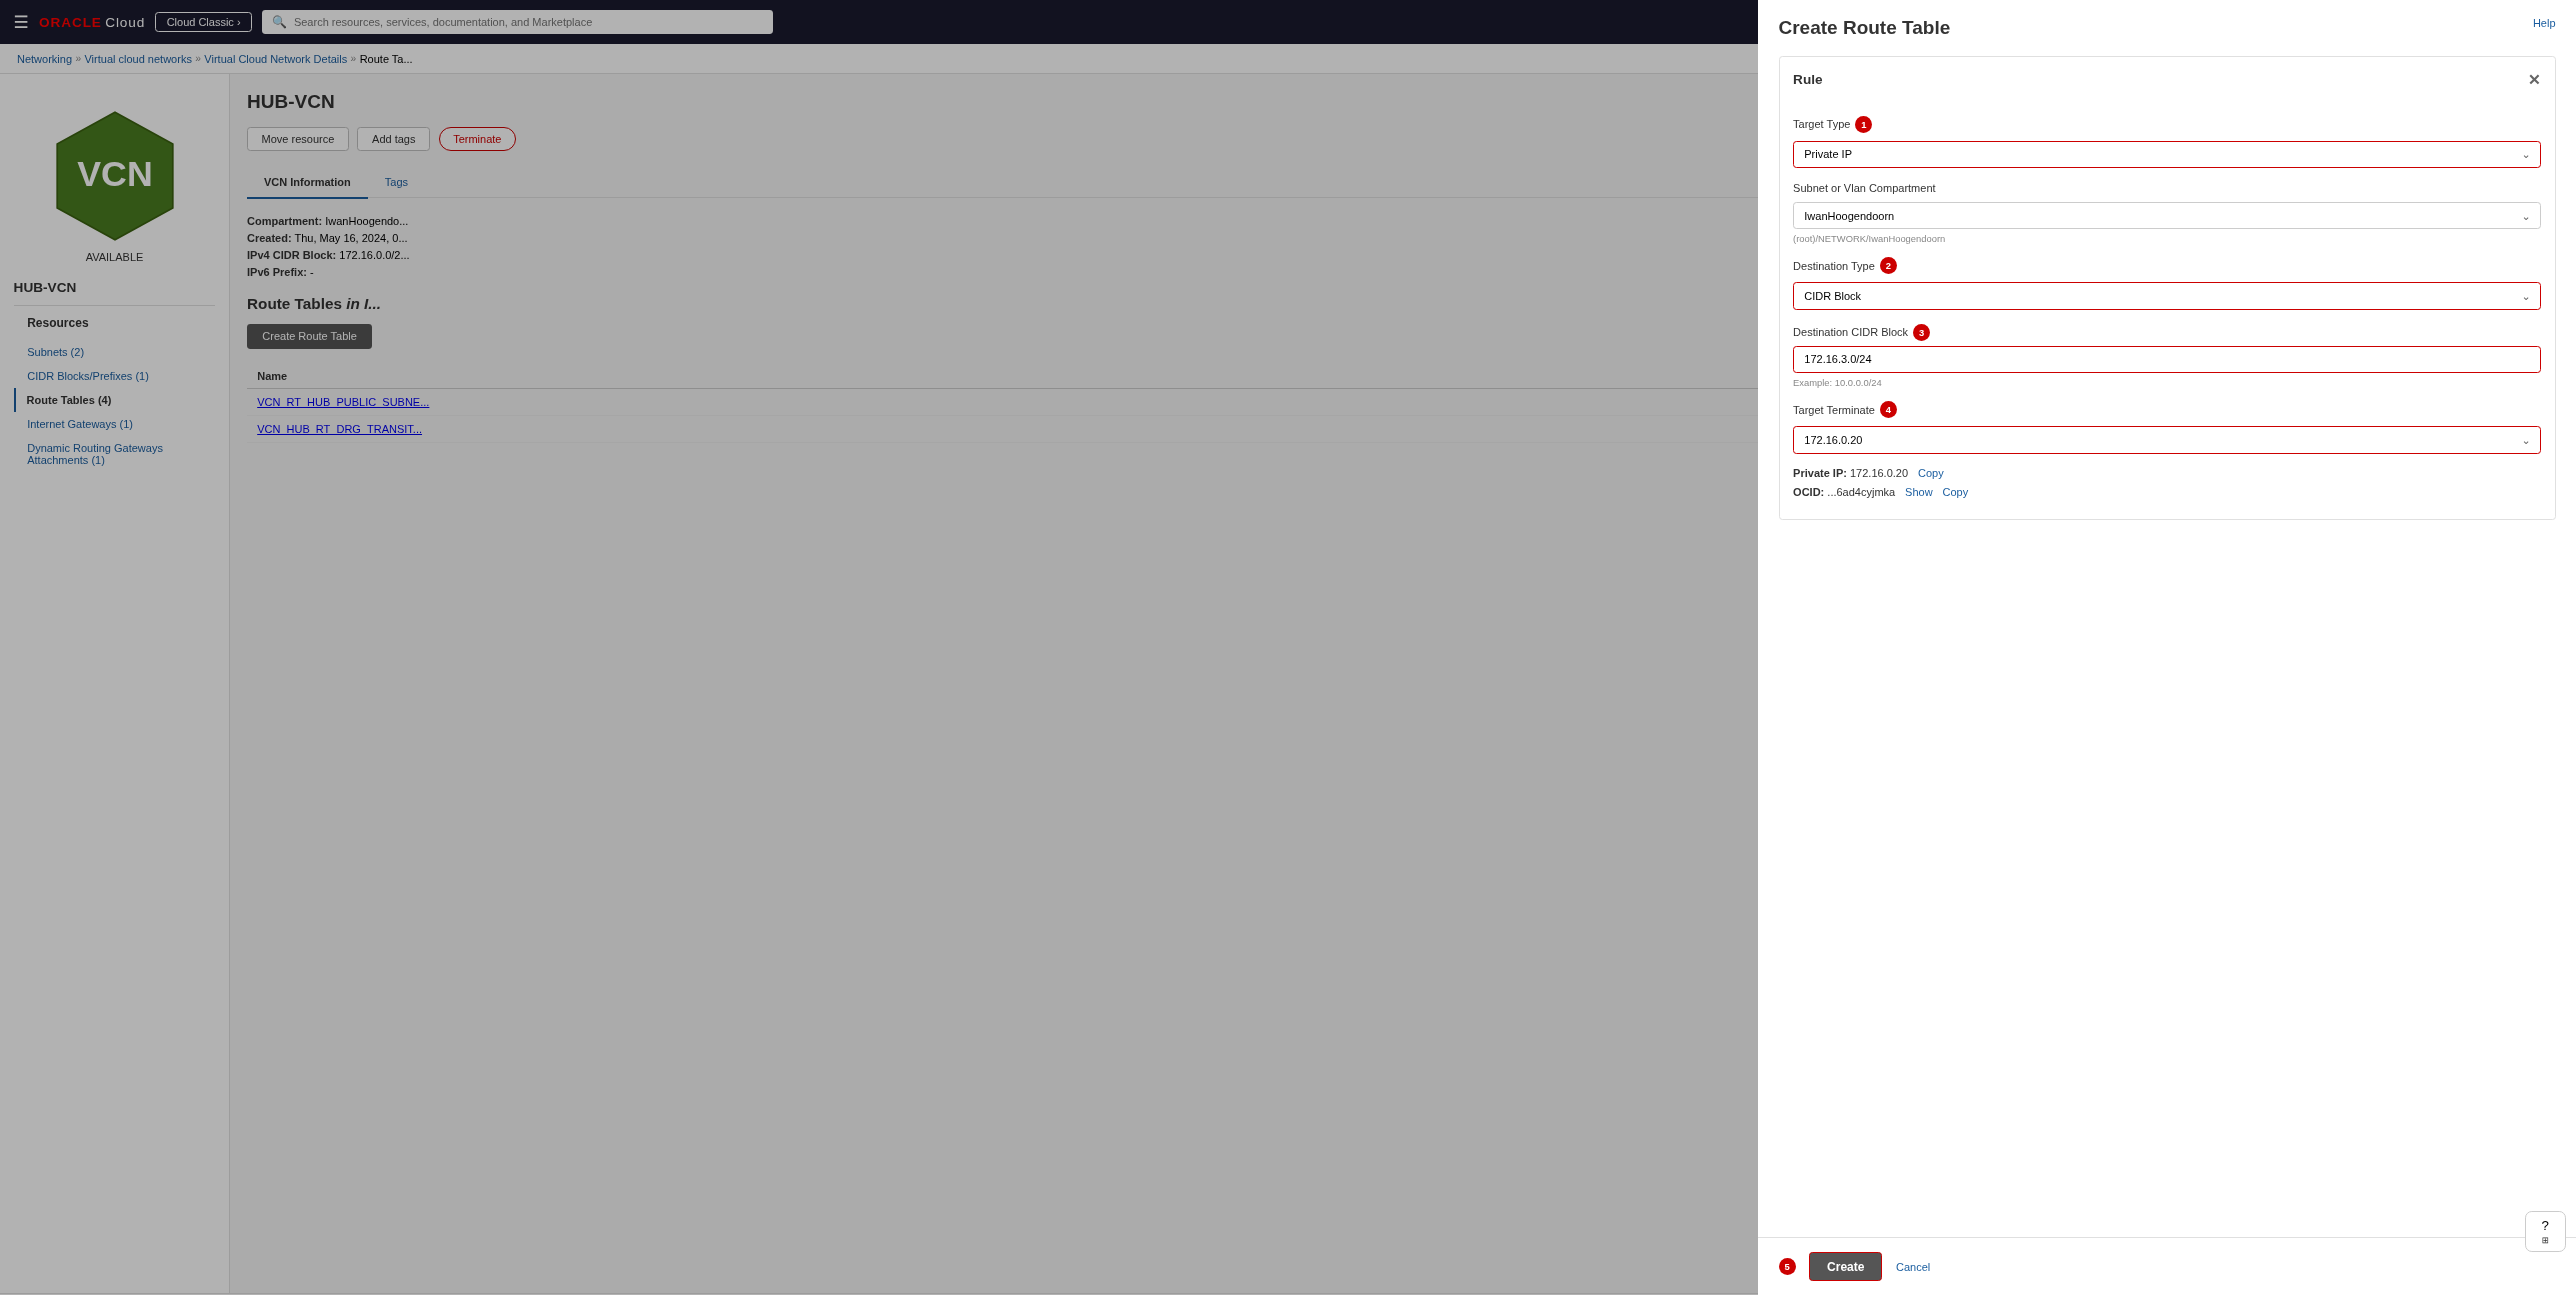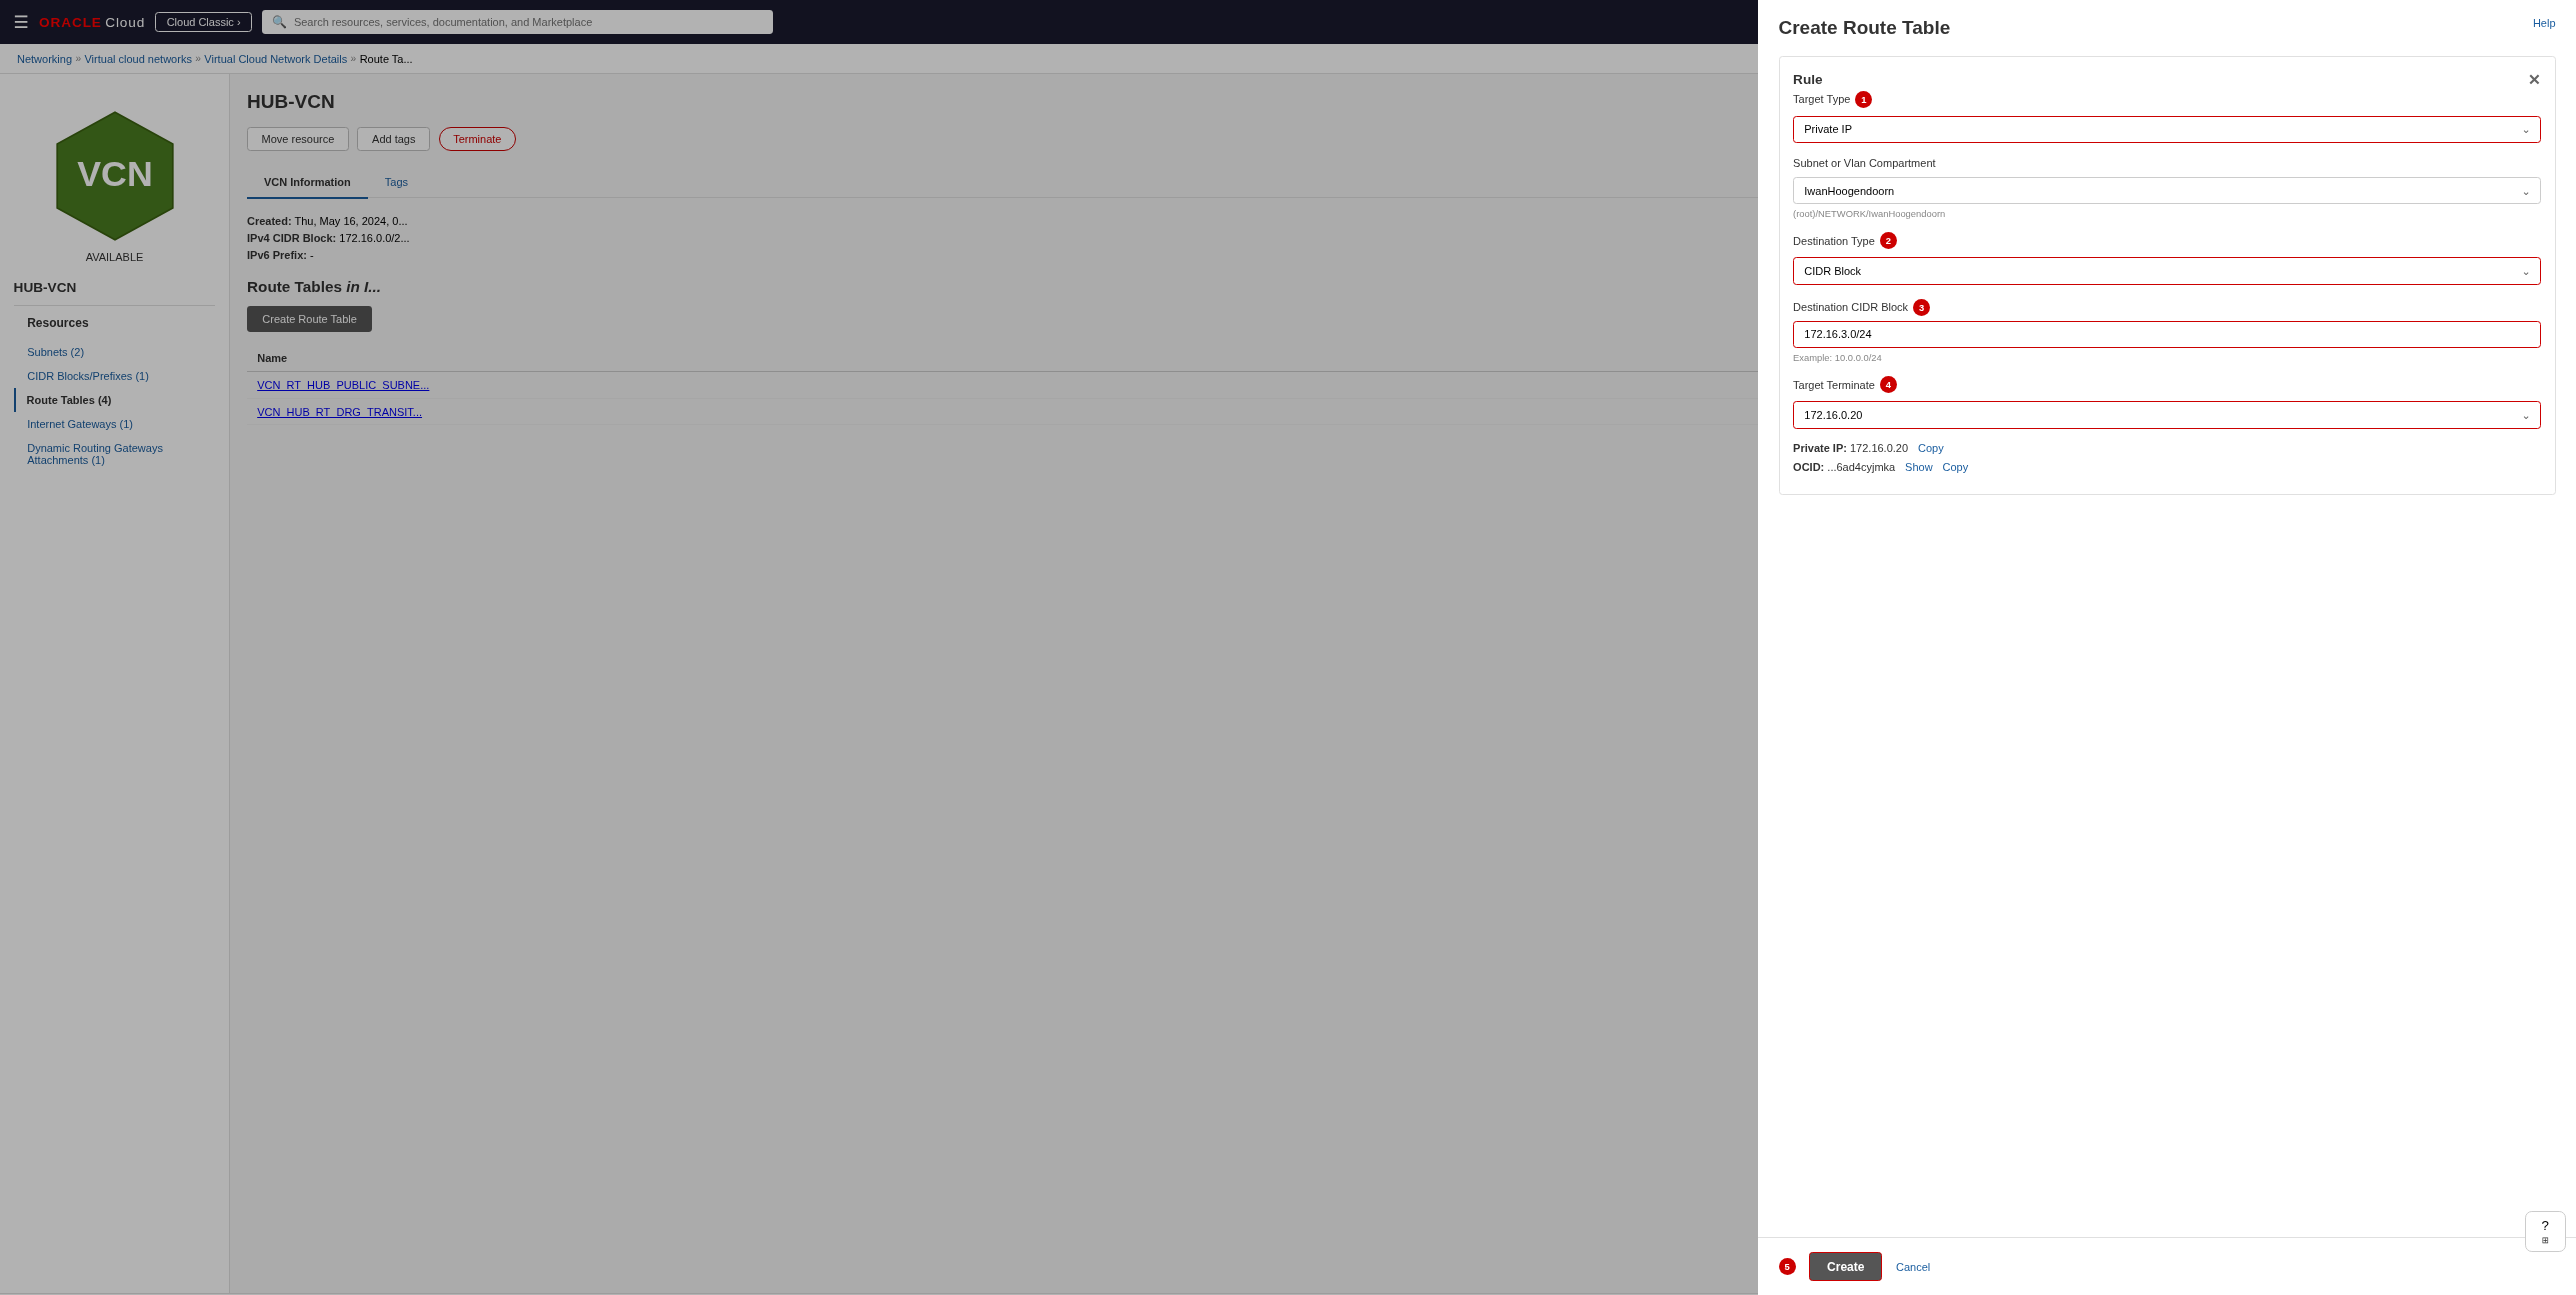--- a/index.html
+++ b/index.html
@@ -202,21 +202,21 @@
     .rule-section {
       border: 0.9px solid #e0e0e0;
       border-radius: 3.4px;
       padding: 13.6px;
       margin-bottom: 17px;
     }
     .rule-header {
       display: flex;
       justify-content: space-between;
       align-items: center;
-      margin-bottom: 2px;
+      margin-bottom: 27px;
       font-size: 13.6px;
       font-weight: 600;
       color: #333;
       gap: 40px;
     }
     .rule-close { font-size: 15.3px; cursor: pointer; color: #666; }
 
     .form-group { margin-bottom: 13.6px; }
     .form-label { font-size: 11px; color: #333; margin-bottom: 5.1px; display: flex; align-items: center; gap: 5.1px; }
     .step-badge {
@@ -384,20 +384,21 @@
       <button class="btn-outline">Add tags</button>
       <button class="btn-danger">Terminate</button>
     </div>
 
     <div class="tabs">
       <div class="tab active">VCN Information</div>
       <div class="tab">Tags</div>
     </div>
 
     <div class="vcn-info">
+      <p><strong>Compartment:</strong> <span>IwanHoogendo...</span></p>
       <p><strong>Created:</strong> <span>Thu, May 16, 2024, 0...</span></p>
       <p><strong>IPv4 CIDR Block:</strong> <span>172.16.0.0/2...</span></p>
       <p><strong>IPv6 Prefix:</strong> <span>-</span></p>
     </div>
 
     <div class="section-title">
       <span>Route Tables</span>
       <span style="font-style:italic;"> in I...</span>
     </div>
 

